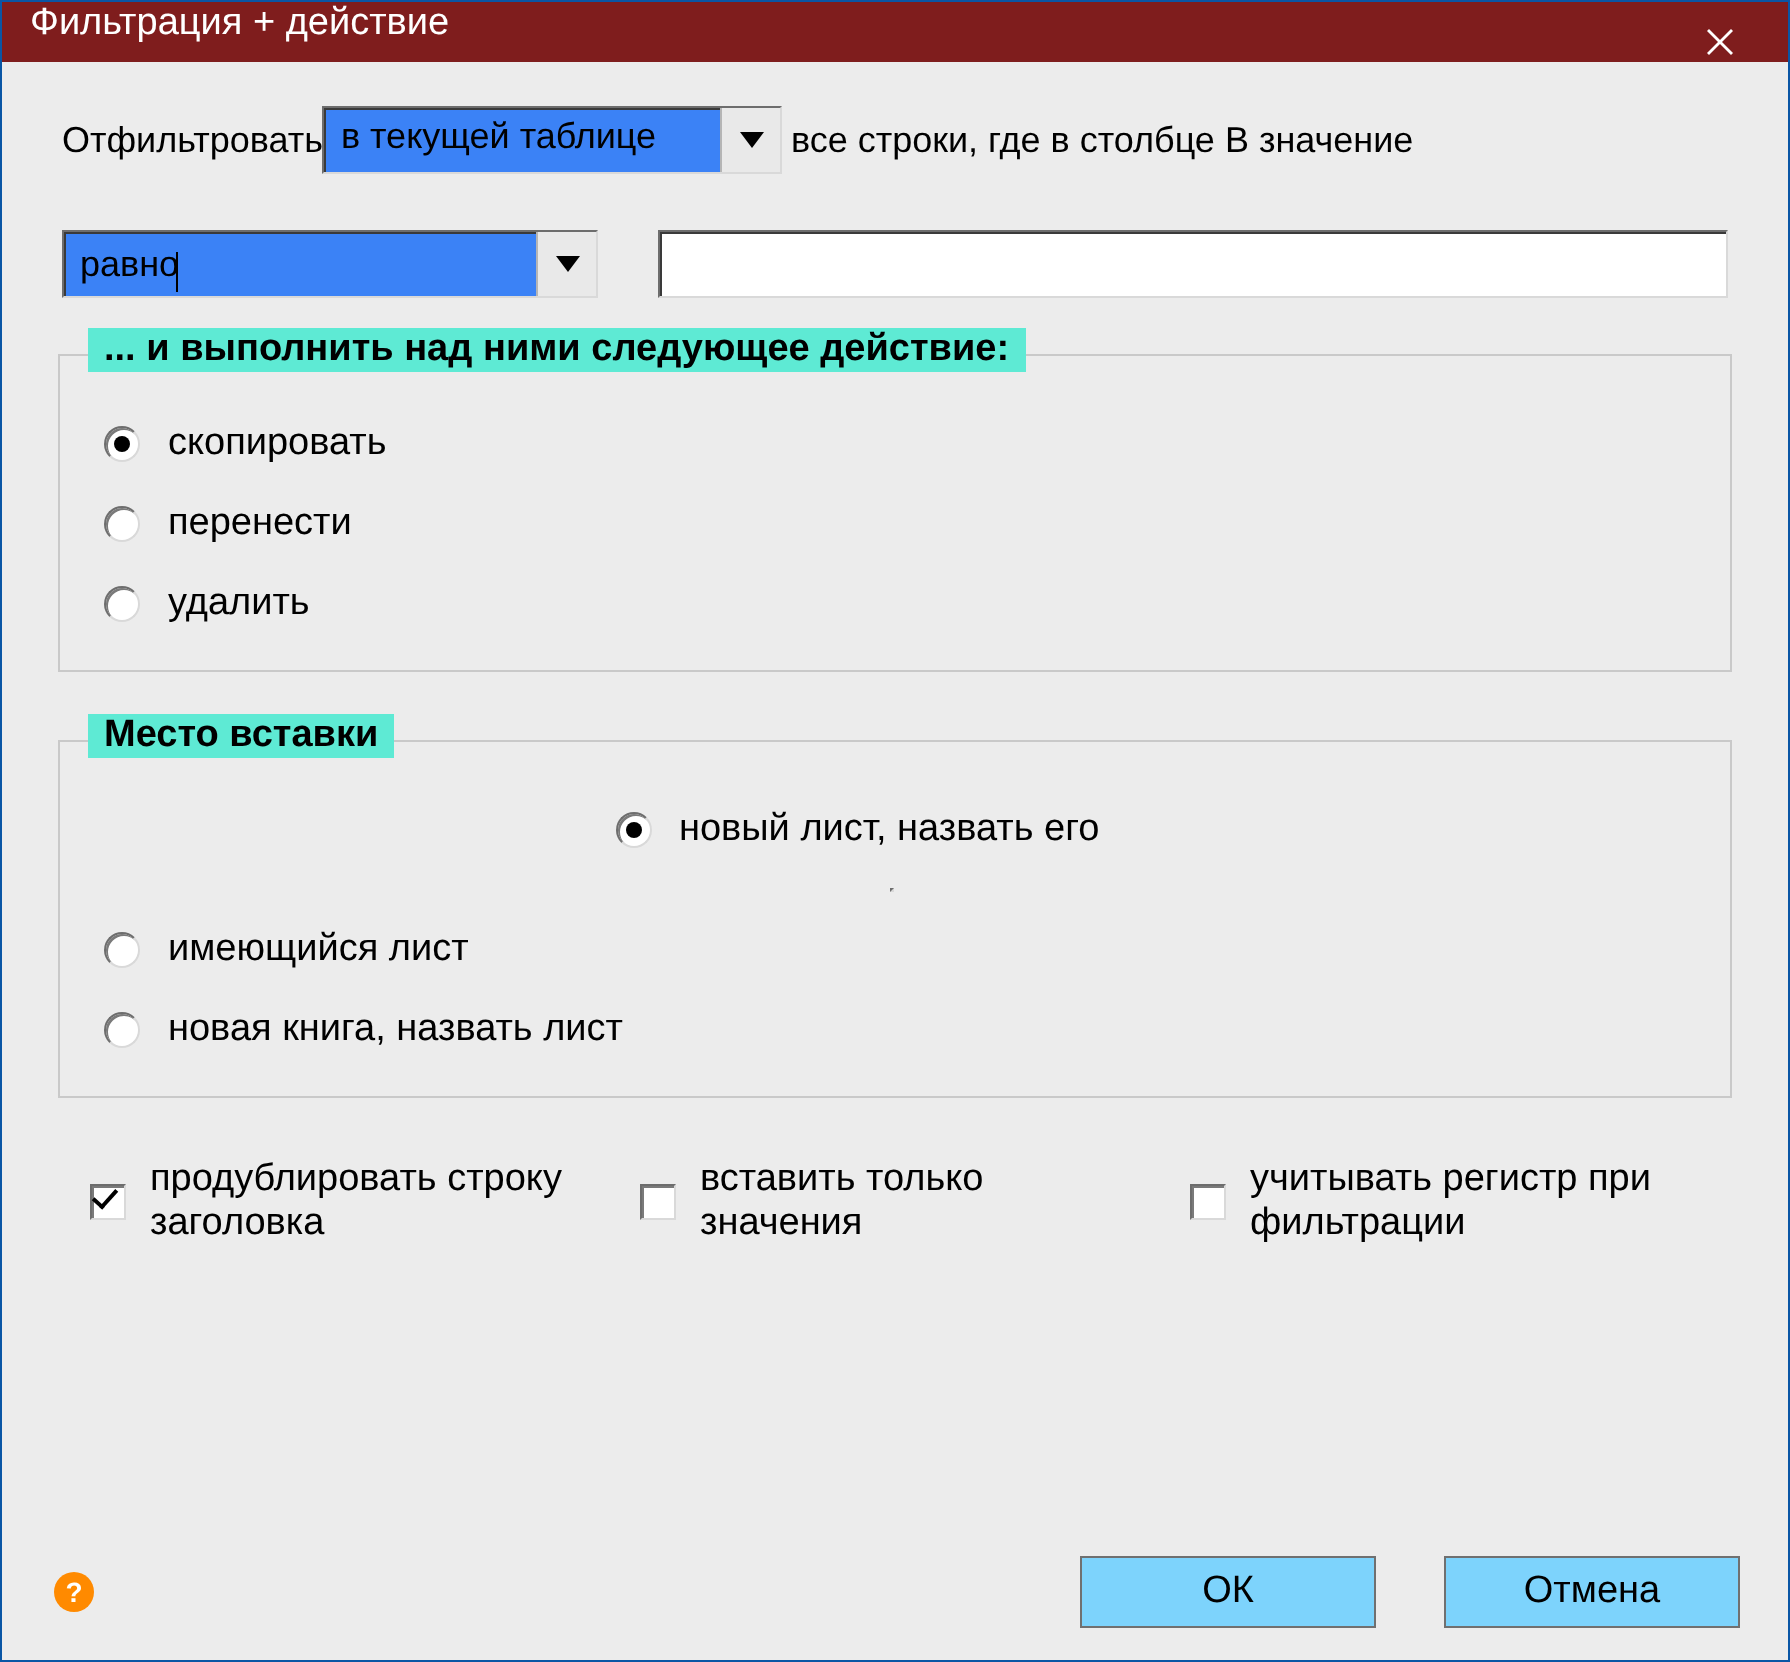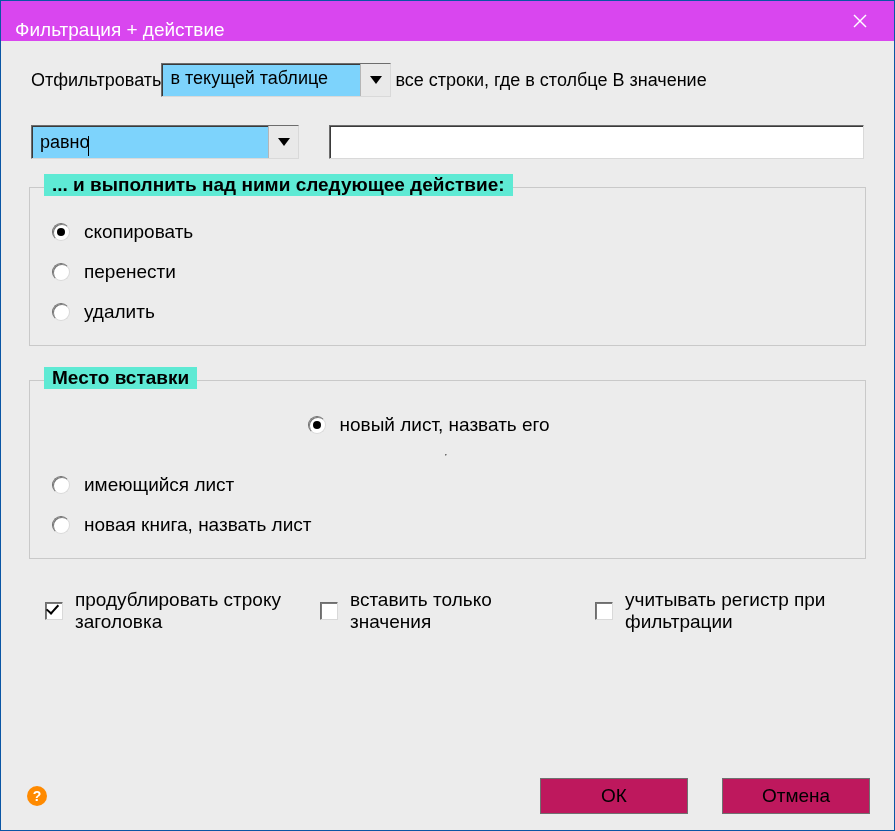--- a/index.html
+++ b/index.html
@@ -13,25 +13,25 @@
     overflow: hidden;
   }
   .window {
     width: 895px;
     height: 831px;
     border: 1px solid #0a56a5;
     background: #ececec;
     position: relative;
   }
   .titlebar {
-    height: 40px;
-    background: #d946ef;
+    height: 30px;
+    background: #7f1d1d;
     color: #fff;
     display: flex;
-    align-items: flex-end;
+    align-items: flex-start;
     padding: 0 12px 0 14px;
     font-size: 19px;
   }
   .titlebar .title { flex: 1; }
   .titlebar .close {
     width: 44px;
     height: 40px;
     display: flex;
     align-items: center;
     justify-content: center;
@@ -45,21 +45,21 @@
   .row1 {
     display: flex;
     align-items: center;
     margin-bottom: 28px;
   }
   .row1 .lbl { padding-left: 6px; }
   .combo {
     display: inline-flex;
     align-items: stretch;
     height: 34px;
-    background: #7dd3fc;
+    background: #3b82f6;
     border-top: 1px solid #6d6d6d;
     border-left: 1px solid #6d6d6d;
     border-right: 1px solid #d9d9d9;
     border-bottom: 1px solid #d9d9d9;
     box-shadow: inset 1px 1px 0 #3a3a3a;
   }
   .combo .combo-text {
     padding: 4px 10px 0 8px;
     min-width: 0;
     white-space: nowrap;
@@ -219,21 +219,21 @@
     color: #fff;
     font-weight: bold;
     font-size: 14px;
     display:flex; align-items:center; justify-content:center;
     margin-left: 2px;
   }
   .footer .spacer { flex: 1; }
   .btn {
     height: 36px;
     min-width: 148px;
-    background: #be185d;
+    background: #7dd3fc;
     border: 1px solid #707070;
     display:flex; align-items:center; justify-content:center;
     font-size: 19px;
     margin-left: 34px;
     padding: 0 10px;
     cursor: default;
   }
 </style>
 </head>
 <body>

